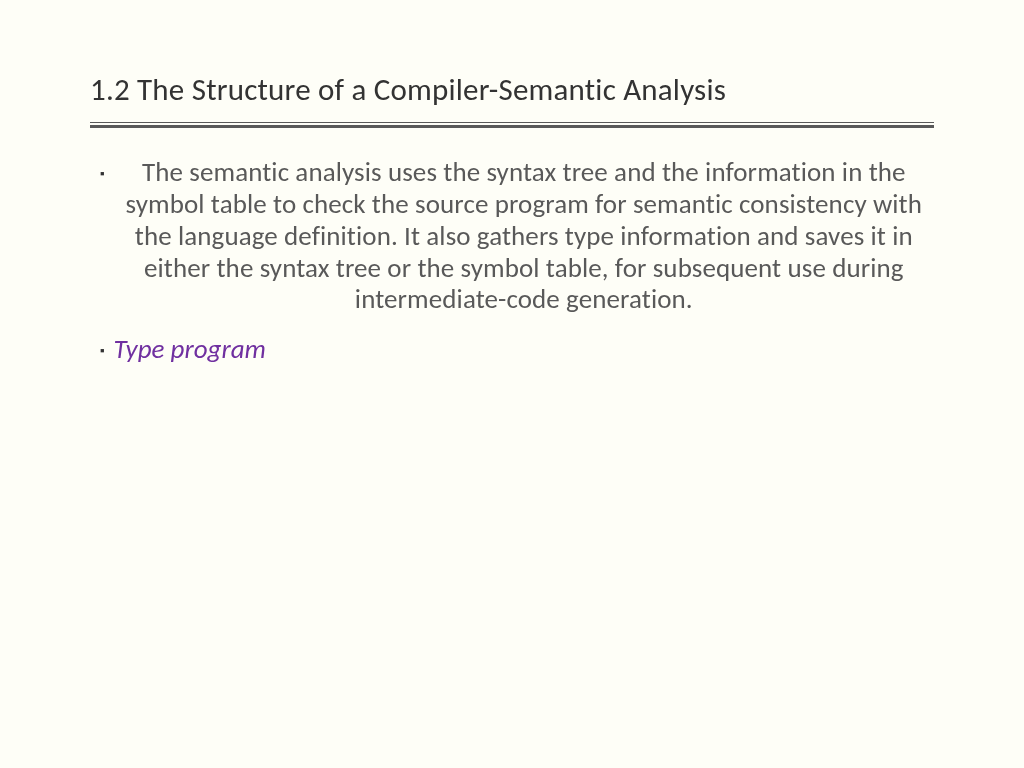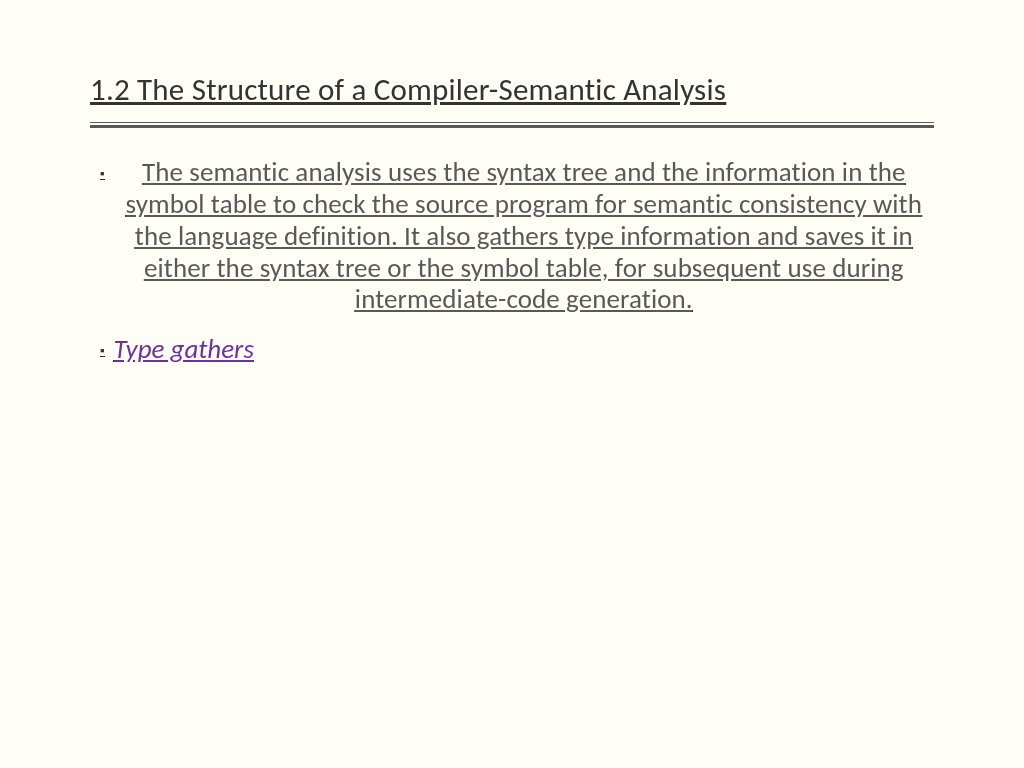--- a/index.html
+++ b/index.html
@@ -1,19 +1,18 @@
 <!DOCTYPE html>
 <html><head>
   <meta charset="utf-8">
   <style>
     * {
       margin: 0;
       padding: 0;
       box-sizing: border-box;
-      text-decoration: underline;
     }
     body {
       width: 1024px;
       height: 768px;
       background: #fefef7;
       font-family: 'Segoe UI', 'Calibri', 'Arial', sans-serif;
       overflow: hidden;
     }
     .slide {
       padding: 70px 90px 40px 90px;
@@ -79,16 +78,16 @@
     <hr class="hr1">
     <hr class="hr2">
   </div>
   <div class="content">
     <div class="bullet-item">
       <span class="bullet-marker">▪</span>
       <span class="bullet-text">The semantic analysis uses the syntax tree and the information in the symbol table to check the source program for semantic consistency with the language definition. It also gathers type information and saves it in either the syntax tree or the symbol table, for subsequent use during intermediate-code generation.</span>
     </div>
     <div class="bullet-item">
       <span class="bullet-marker">▪</span>
-      <span class="bullet-text-highlight">Type gathers</span>
+      <span class="bullet-text-highlight">Type program</span>
     </div>
   </div>
 </div>
 
 </body></html>

